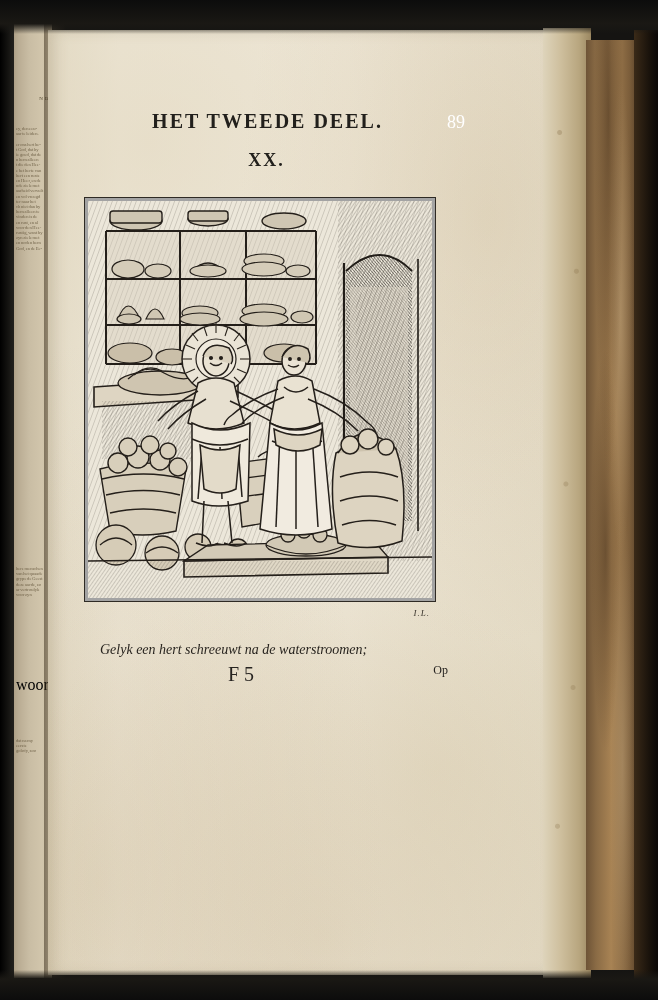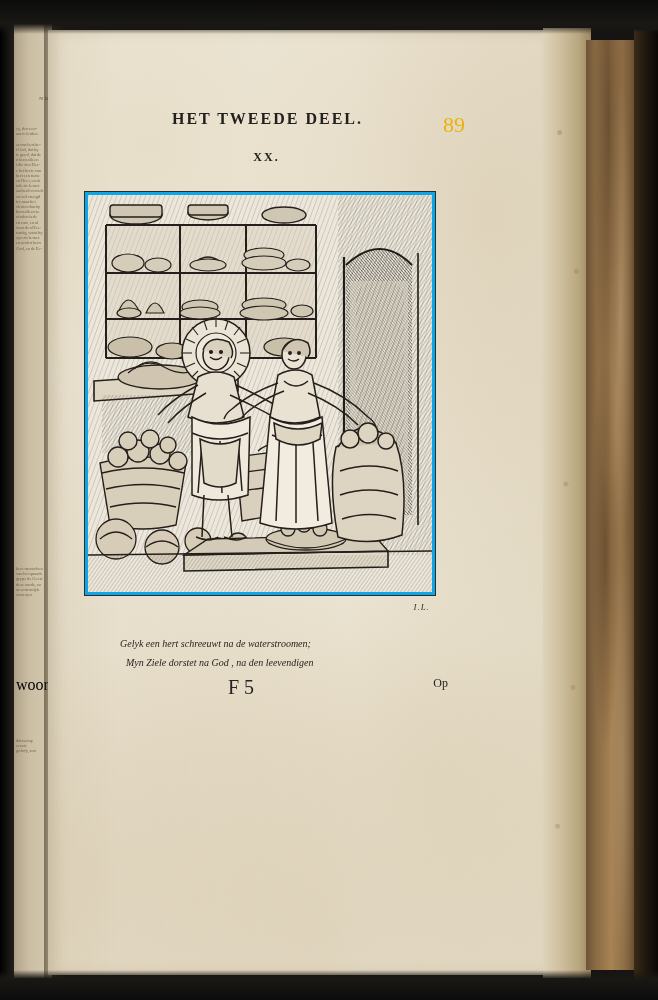--- a/index.html
+++ b/index.html
@@ -148,53 +148,53 @@
     position: absolute;
     left: 78px; top: 110px;
     width: 395px;
   }
   .headline {
     text-align: center;
     position: relative;
     height: 34px;
   }
   .headline .title {
-    font-size: 16px;
+    font-size: 20px;
     letter-spacing: 2.0px;
     color: #22201c;
     font-weight: 700;
     font-family: "Liberation Serif", serif;
     display: inline-block;
     margin-left: -16px;
   }
   .headline .folio {
     position: absolute;
     right: 8px;
     top: 2px;
-    font-size: 22px;
-    color: #eab308;
+    font-size: 18px;
+    color: #ffffff;
     font-family: "Liberation Serif", serif;
   }
   .emblem-num {
     text-align: center;
-    font-size: 12px;
+    font-size: 18px;
     letter-spacing: 2px;
     color: #22201c;
     font-weight: 700;
     margin-top: 6px;
     margin-left: -18px;
   }
 
   .plate-wrap {
     margin-top: 26px;
     margin-left: 6px;
     width: 352px;
     height: 405px;
     position: relative;
-    background: #0ea5e9;
+    background: #a3a3a3;
   }
   .plate-border {
     position: absolute;
     inset: 0;
     border: 1.6px solid #2e2a24;
     box-sizing: border-box;
   }
   .plate {
     position: absolute;
     inset: 4px;
@@ -206,24 +206,24 @@
     right: 6px;
     bottom: -16px;
     font-size: 9px;
     font-style: italic;
     color: #3a352c;
     letter-spacing: 1px;
   }
 
   .verse {
     margin-top: 38px;
-    margin-left: 20px;
+    margin-left: 0;
     width: 370px;
     font-style: italic;
-    font-size: 10px;
+    font-size: 14px;
     line-height: 19px;
     color: #28241f;
     font-family: "Liberation Serif", serif;
   }
   .verse .l1 { text-indent: 22px; }
   .verse .l3 { text-indent: 28px; }
   .verse .ref { font-style: italic; }
 
   .footline {
     position: relative;
@@ -510,21 +510,20 @@
 
           <rect x="0" y="360" width="344" height="37" fill="url(#hatch)" opacity="0.45"></rect>
           <line x1="0" y1="360" x2="344" y2="356" stroke="#241f1a" stroke-width="1.4"></line>
         </svg>
       </div>
       <div class="sig">I.L.</div>
     </div>
 
     <div class="verse">
       <div class="l1">Gelyk een hert schreeuwt na de waterstroomen;</div>
-      <div class="l3">Myn Ziele dorstet na God ,  na den leevendigen</div>
     </div>
 
     <div class="footline">
       <span class="signature-mark">F 5</span>
       <span class="catchword">Op</span>
     </div>
 
   </div>
 
   <div class="fore-edge"></div>

